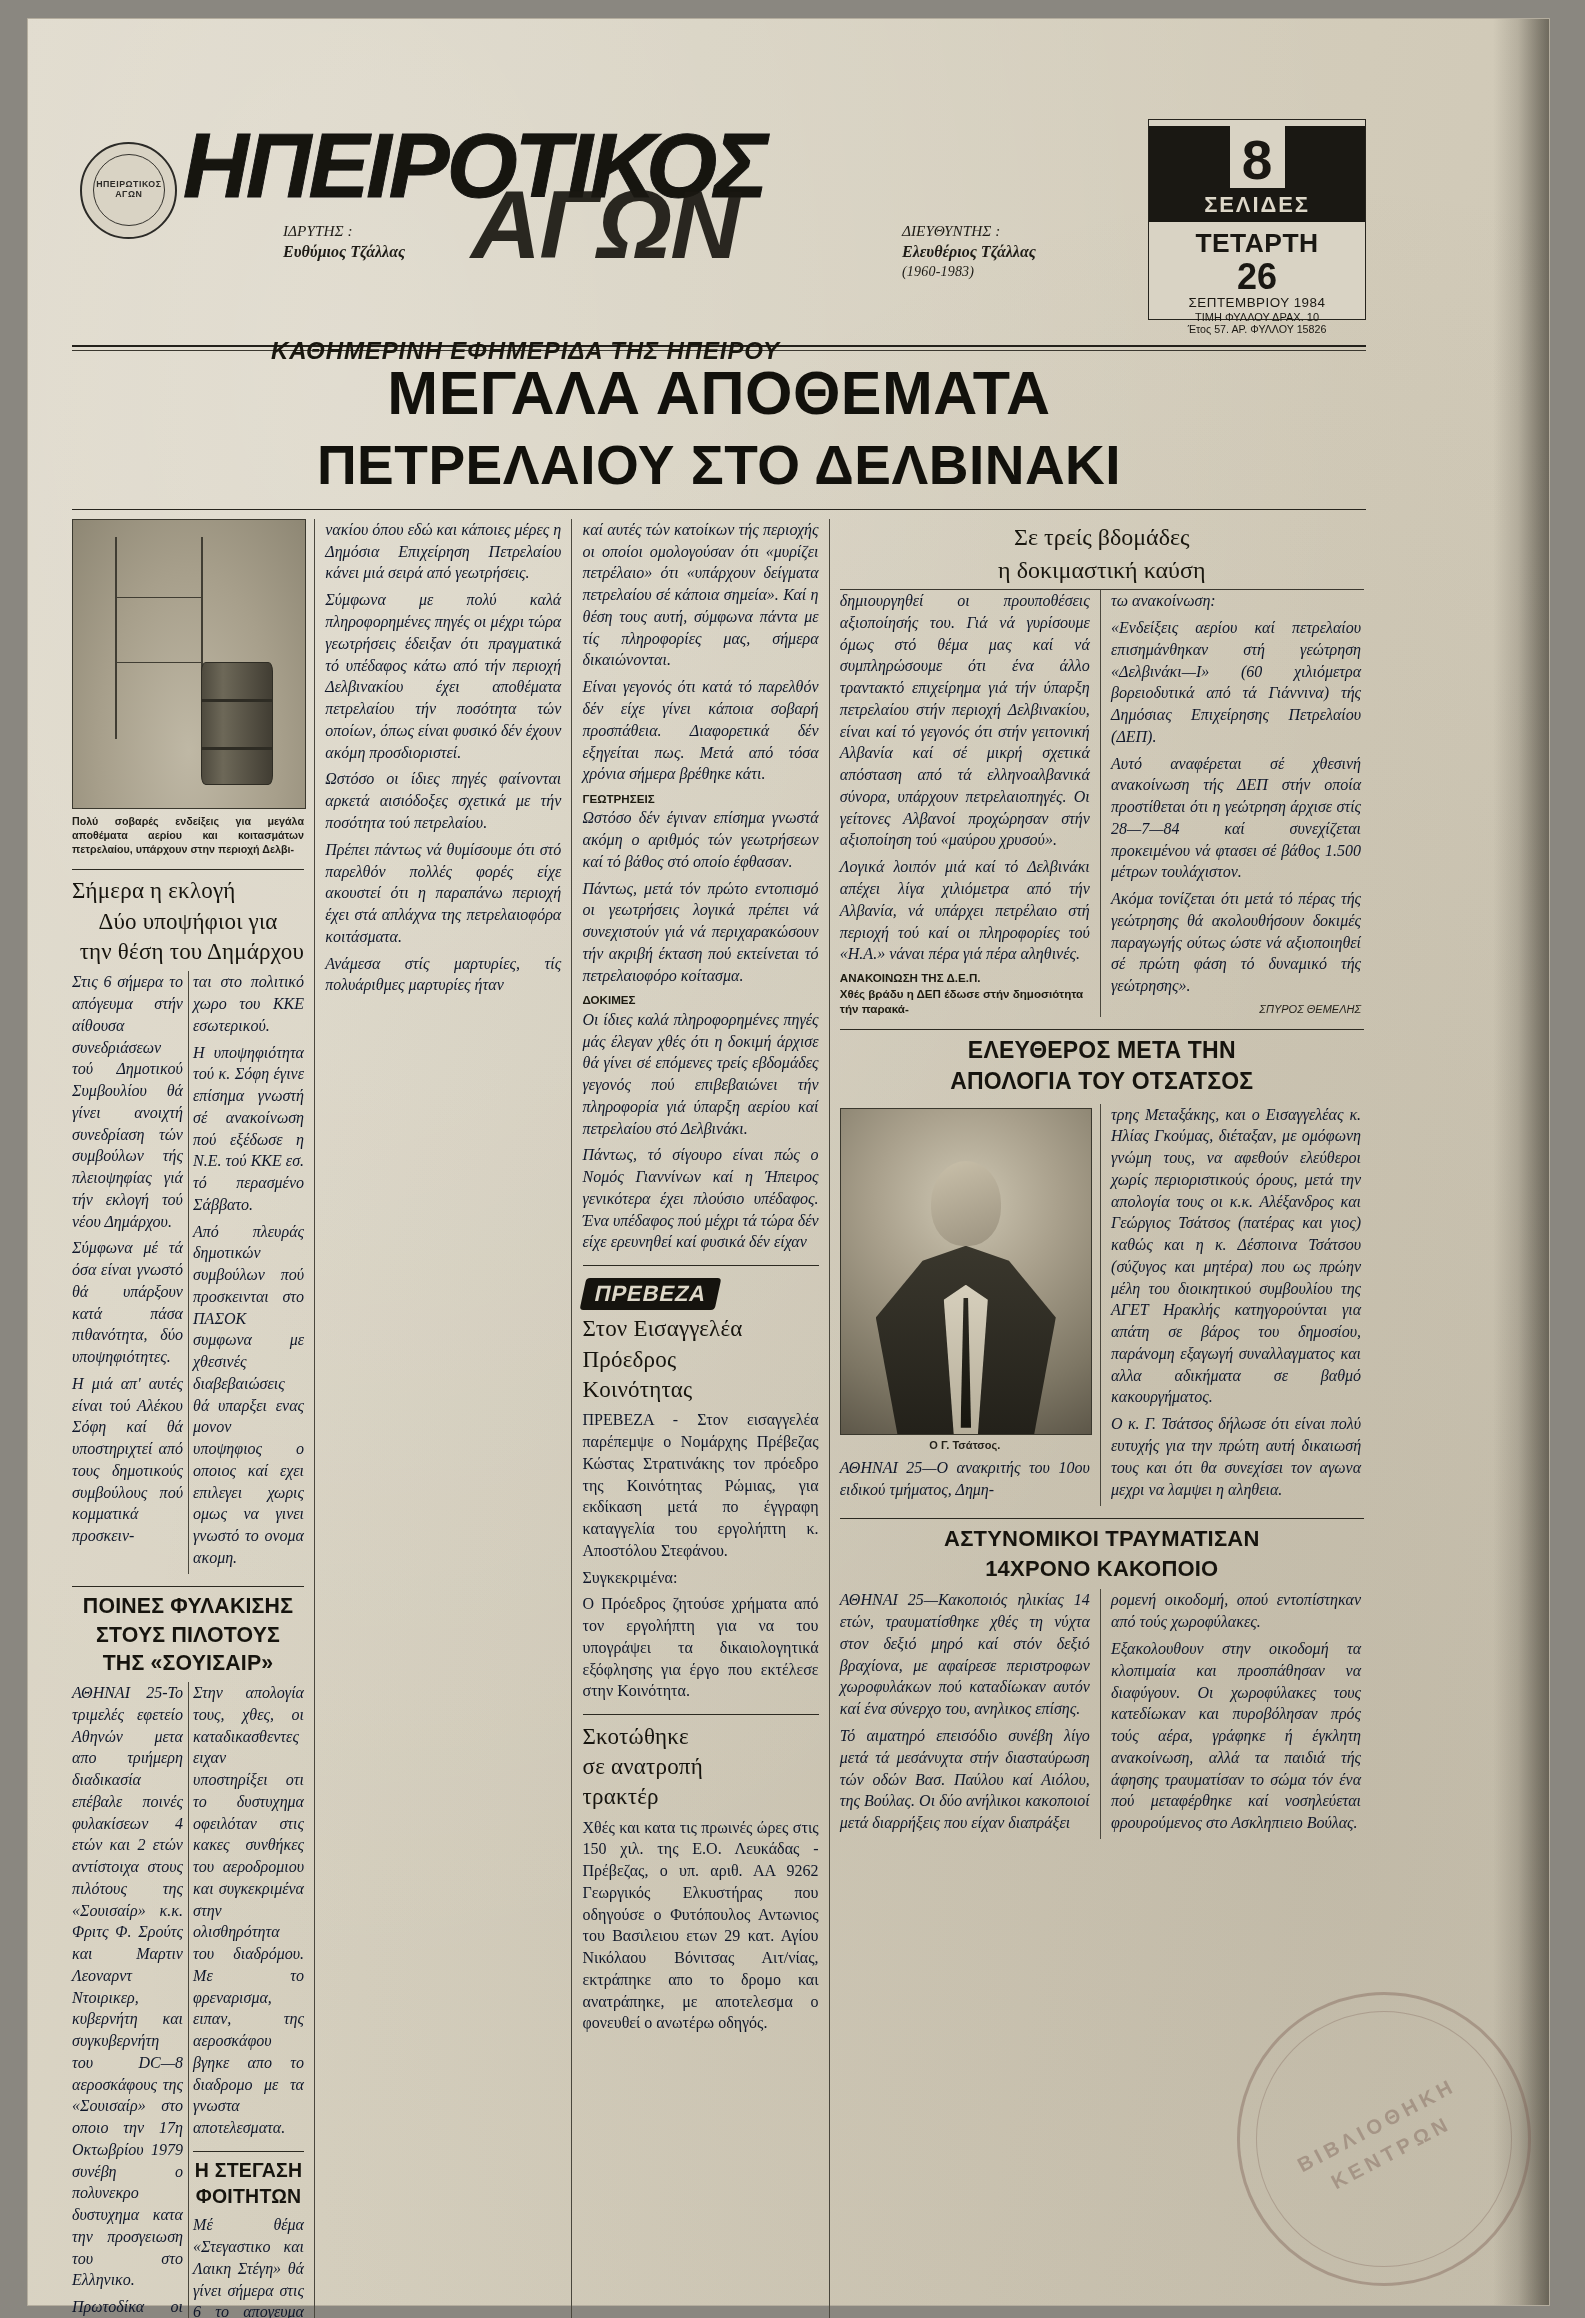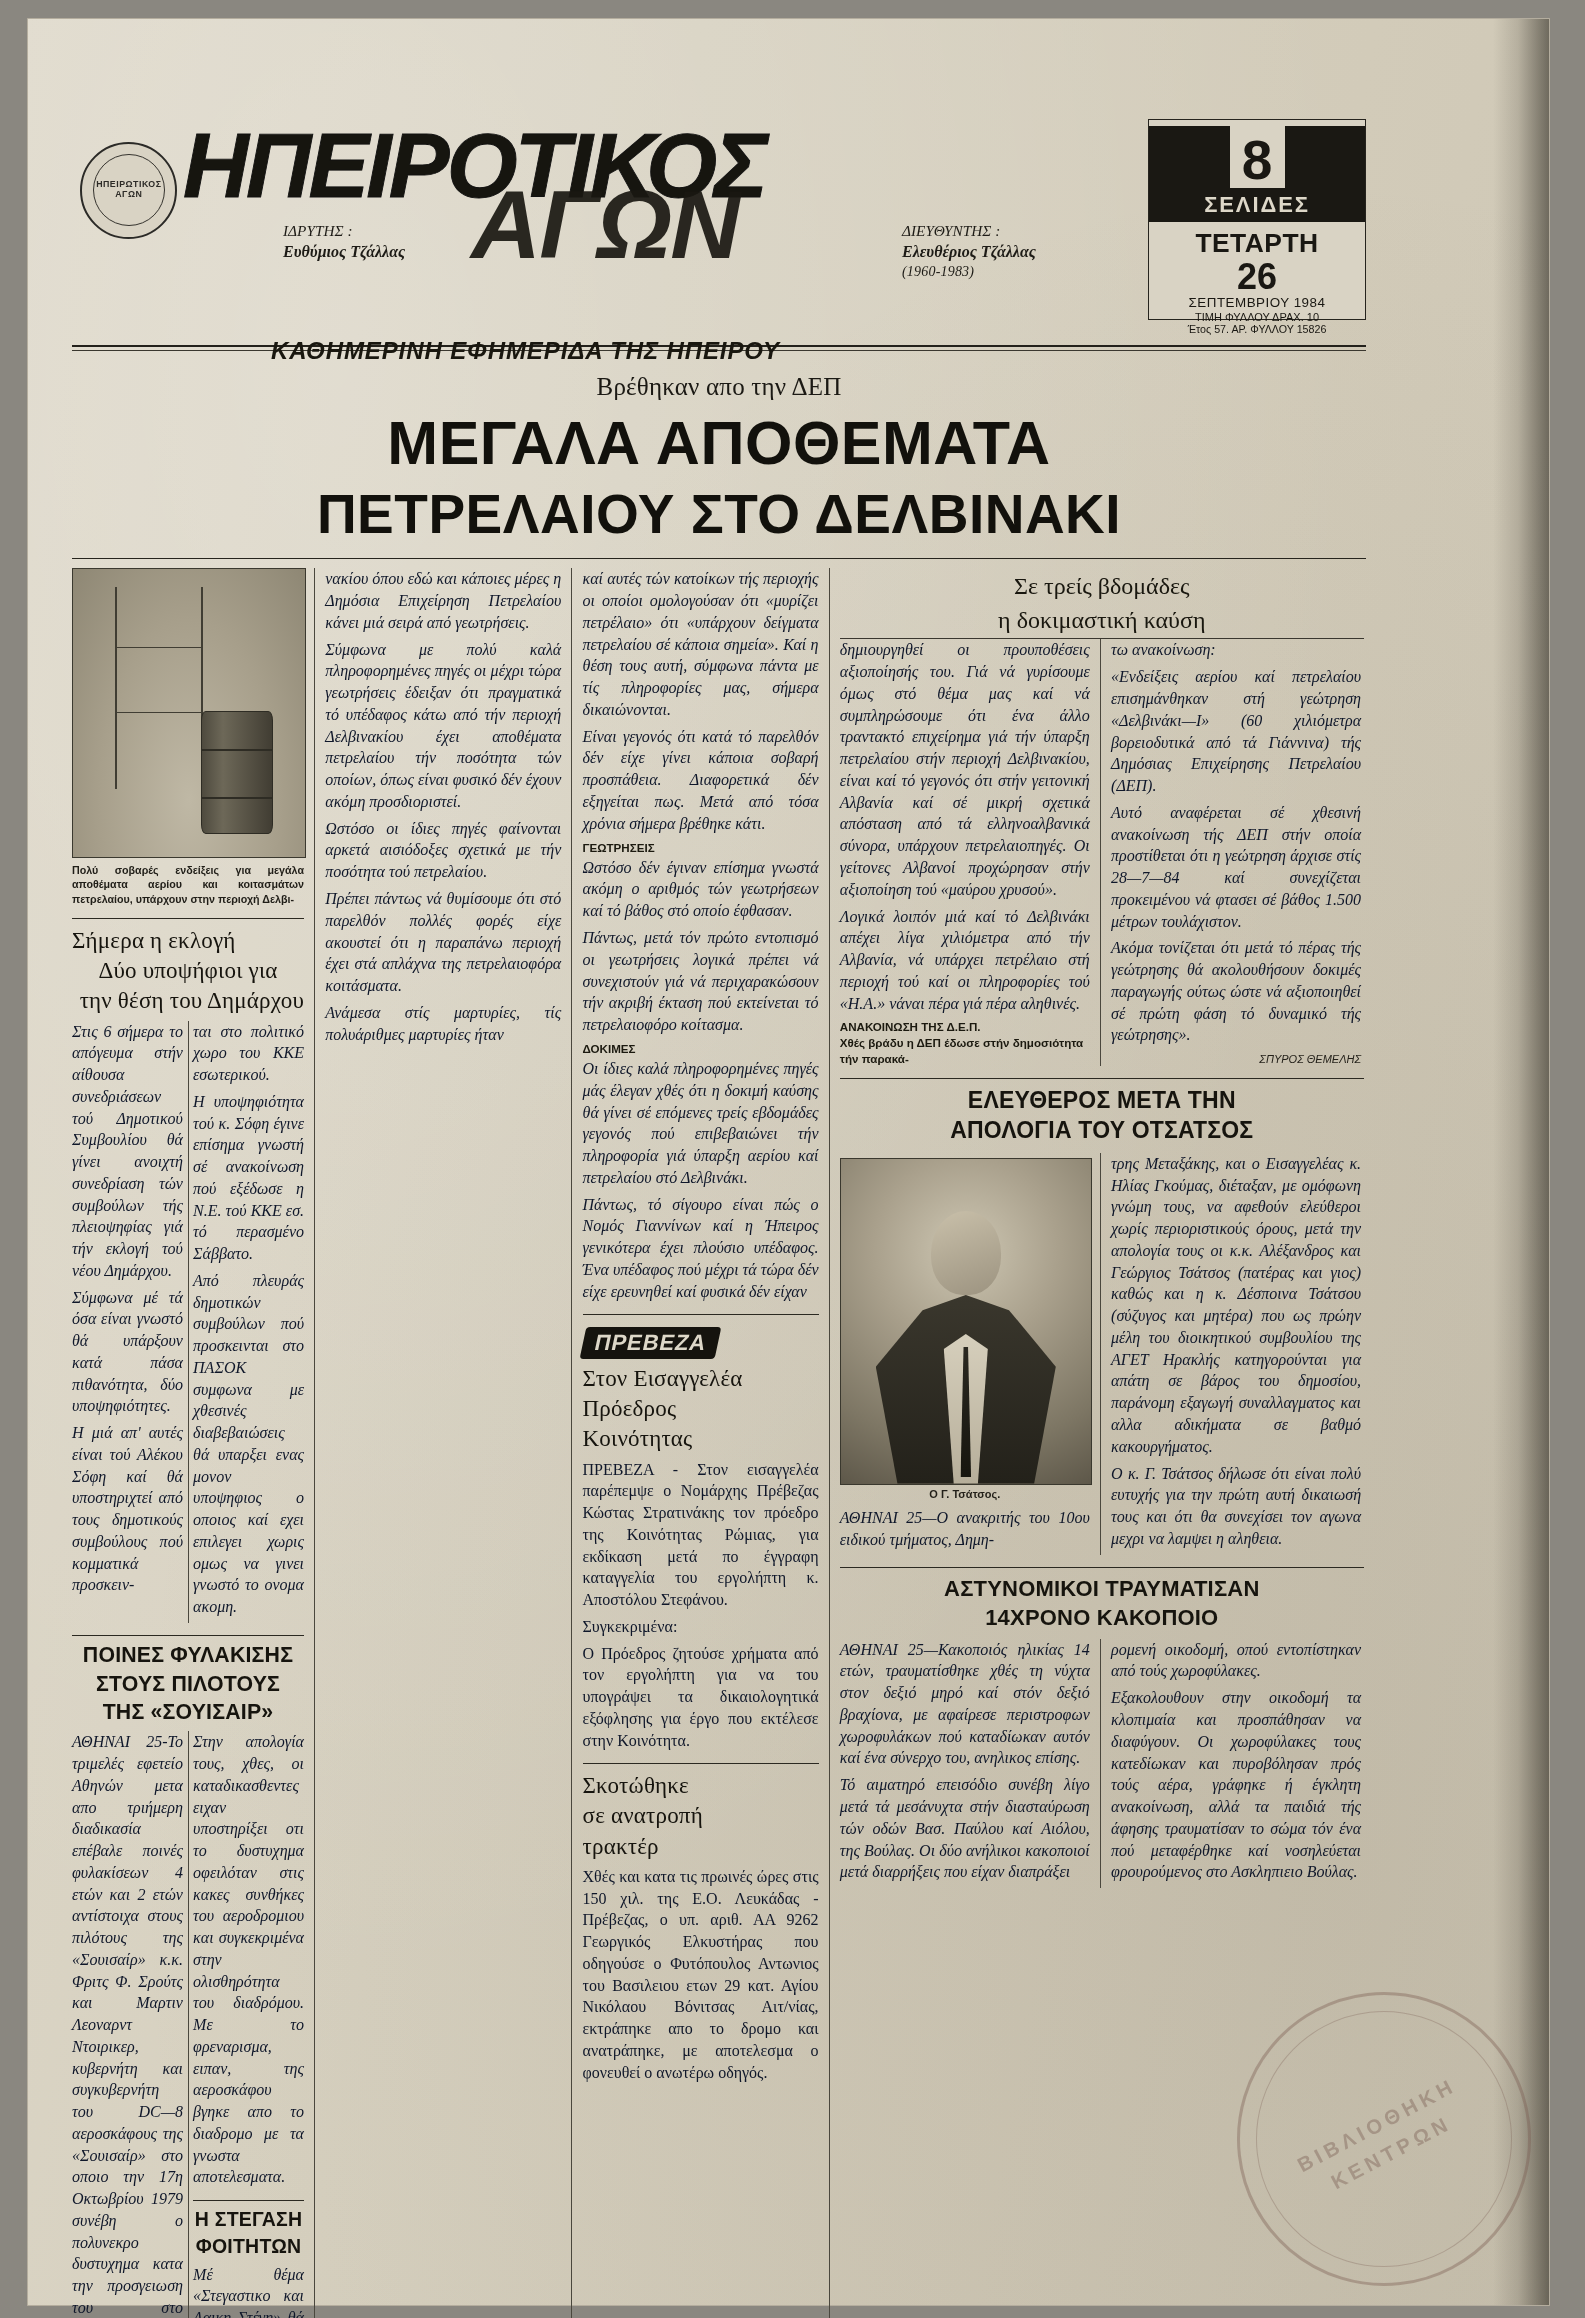--- a/index.html
+++ b/index.html
@@ -294,21 +294,20 @@
         <div class="daynum">26</div>
         <div class="monthyear">ΣΕΠΤΕΜΒΡΙΟΥ 1984</div>
         <div class="price">ΤΙΜΗ ΦΥΛΛΟΥ ΔΡΑΧ. 10</div>
         <div class="issue">Έτος 57. ΑΡ. ΦΥΛΛΟΥ 15826</div>
       </div>
     </div>
 
     <div class="rule-thick"></div>
     <div class="rule-thin"></div>
 
-    <div class="kicker">Βρέθηκαν απο την ΔΕΠ</div>
     <div class="headline1">ΜΕΓΑΛΑ ΑΠΟΘΕΜΑΤΑ</div>
     <div class="headline2">ΠΕΤΡΕΛΑΙΟΥ ΣΤΟ ΔΕΛΒΙΝΑΚΙ</div>
     <div class="rule-under-head"></div>
 
     <div class="cols">
 
       <div class="col" style="width:232px">
         <div class="photo-lead">
           <div class="derrick"></div>
           <div class="barrel"></div>
@@ -371,21 +370,21 @@
 
       <div class="vr"></div>
 
       <div class="col" style="width:236px">
         <p class="body">καί αυτές τών κατοίκων τής περιοχής οι οποίοι ομολογούσαν ότι «μυρίζει πετρέλαιο» ότι «υπάρχουν δείγματα πετρελαίου σέ κάποια σημεία». Καί η θέση τους αυτή, σύμφωνα πάντα με τίς πληροφορίες μας, σήμερα δικαιώνονται.</p>
         <p class="body">Είναι γεγονός ότι κατά τό παρελθόν δέν είχε γίνει κάποια σοβαρή προσπάθεια. Διαφορετικά δέν εξηγείται πως. Μετά από τόσα χρόνια σήμερα βρέθηκε κάτι.</p>
         <div class="small-head">ΓΕΩΤΡΗΣΕΙΣ</div>
         <p class="body">Ωστόσο δέν έγιναν επίσημα γνωστά ακόμη ο αριθμός τών γεωτρήσεων καί τό βάθος στό οποίο έφθασαν.</p>
         <p class="body">Πάντως, μετά τόν πρώτο εντοπισμό οι γεωτρήσεις λογικά πρέπει νά συνεχιστούν γιά νά περιχαρακώσουν τήν ακριβή έκταση πού εκτείνεται τό πετρελαιοφόρο κοίτασμα.</p>
         <div class="small-head">ΔΟΚΙΜΕΣ</div>
-        <p class="body">Οι ίδιες καλά πληροφορημένες πηγές μάς έλεγαν χθές ότι η δοκιμή καύσης θά γίνει σέ επόμενες τρείς εβδομάδες γεγονός πού επιβεβαιώνει τήν πληροφορία γιά ύπαρξη αερίου καί πετρελαίου στό Δελβινάκι.</p>
+        <p class="body">Οι ίδιες καλά πληροφορημένες πηγές μάς έλεγαν χθές ότι η δοκιμή άρχισε θά γίνει σέ επόμενες τρείς εβδομάδες γεγονός πού επιβεβαιώνει τήν πληροφορία γιά ύπαρξη αερίου καί πετρελαίου στό Δελβινάκι.</p>
         <p class="body">Πάντως, τό σίγουρο είναι πώς ο Νομός Γιαννίνων καί η Ήπειρος γενικότερα έχει πλούσιο υπέδαφος. Ένα υπέδαφος πού μέχρι τά τώρα δέν είχε ερευνηθεί καί φυσικά δέν είχαν</p>
 
         <div class="sec-box">
           <div class="logo-prevéza">ΠΡΕΒΕΖΑ</div>
           <div class="sec-title serif" style="text-align:left">Στον Εισαγγελέα</div>
           <div class="sec-title serif" style="text-align:left">Πρόεδρος</div>
           <div class="sec-title serif" style="text-align:left">Κοινότητας</div>
           <p class="body nonital" style="margin-top:5.6px">ΠΡΕΒΕΖΑ - Στον εισαγγελέα παρέπεμψε ο Νομάρχης Πρέβεζας Κώστας Στρατινάκης τον πρόεδρο της Κοινότητας Ρώμιας, για εκδίκαση μετά πο έγγραφη καταγγελία του εργολήπτη κ. Αποστόλου Στεφάνου.</p>
           <p class="body nonital">Συγκεκριμένα:</p>
           <p class="body nonital">Ο Πρόεδρος ζητούσε χρήματα από τον εργολήπτη για να του υπογράψει τα δικαιολογητικά εξόφλησης για έργο που εκτέλεσε στην Κοινότητα.</p>

